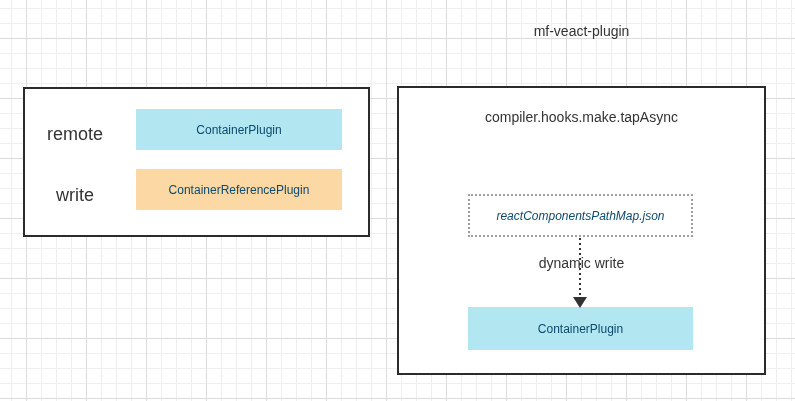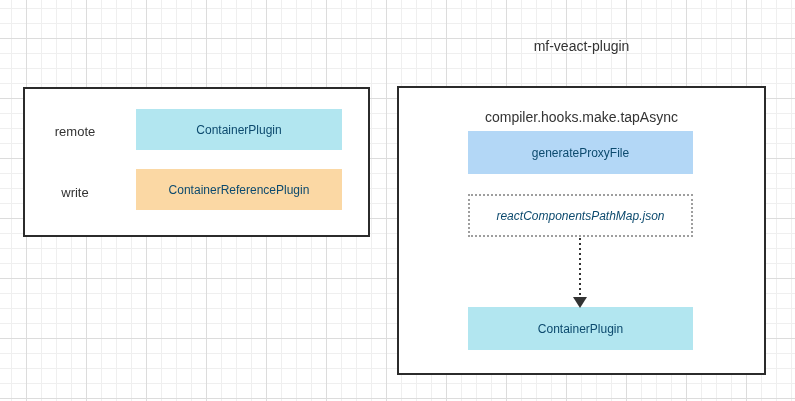--- a/index.html
+++ b/index.html
@@ -23,21 +23,21 @@
     background-position: 26px 0, 0 38px, 11px 0, 0 8px;
   }
   .panel-title {
     position: absolute;
     font-size: 14px;
     text-align: center;
     color: #333;
     white-space: nowrap;
   }
   .title-left  { left: 40px;  top: 26px; width: 340px; }
-  .title-right { left: 397px; top: 38px; width: 369px; }
+  .title-right { left: 397px; top: 23px; width: 369px; }
 
   .outer-box {
     position: absolute;
     background: #ffffff;
     border: 2px solid #2b2b2b;
   }
   .box-left  { left: 23px;  top: 87px; width: 347px; height: 150px; }
   .box-right { left: 397px; top: 86px; width: 369px; height: 289px; }
 
   .node {
@@ -47,21 +47,21 @@
     justify-content: center;
     font-size: 12px;
     color: #0c4a6e;
     white-space: nowrap;
   }
   .row-label {
     position: absolute;
     width: 70px;
     left: 15px;
     text-align: center;
-    font-size: 13px;
+    font-size: 18px;
     color: #333;
   }
   .label-remote { top: 35px; }
   .label-host   { top: 96px; }
 
   .node-cyan-left   { left: 111px; top: 20px;  width: 206px; height: 41px; }
   .node-orange-left { left: 111px; top: 80px;  width: 206px; height: 41px; }
 
   .hook-text {
     position: absolute;
@@ -119,23 +119,23 @@
     <span class="row-label label-remote">remote</span>
     <div class="node node-cyan-left" style="background: rgb(178, 230, 240);">ContainerPlugin</div>
 
     <span class="row-label label-host">write</span>
     <div class="node node-orange-left" style="background: rgb(251, 216, 164);">ContainerReferencePlugin</div>
   </div>
 
   <div class="outer-box box-right">
     <div class="hook-text">compiler.hooks.make.tapAsync</div>
 
-    <div class="node node-blue" style="background: rgb(179, 215, 246);">generateProxyFile</div>
 
     <div class="node node-dotted">reactComponentsPathMap.json</div>
 
     <div class="arrow-line"></div>
     <div class="arrow-head"></div>
+    <div class="arrow-label">dynamic write</div>
 
     <div class="node node-cyan-right" style="background: rgb(178, 230, 240);">ContainerPlugin</div>
   </div>
 
 </div>
 
 </body></html>

